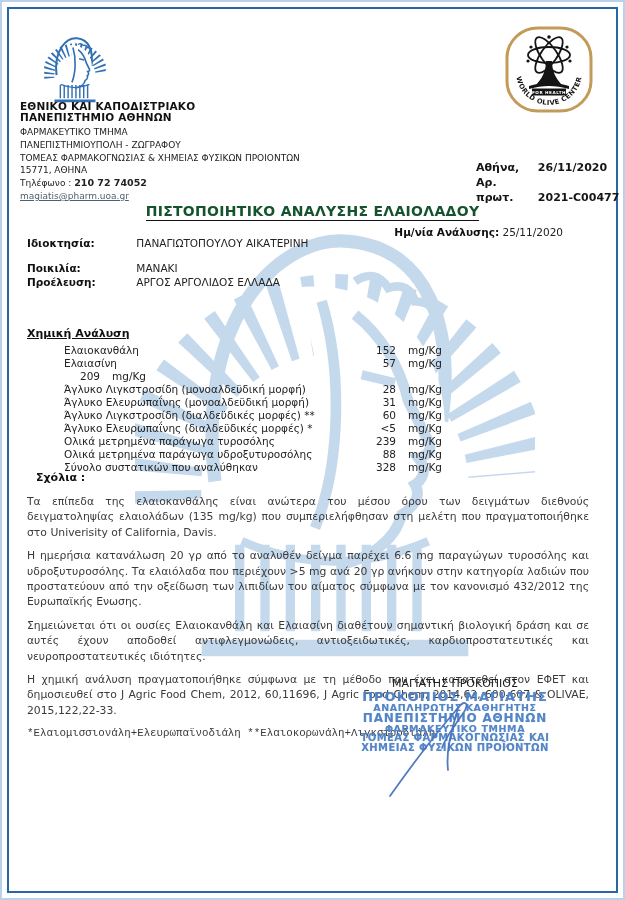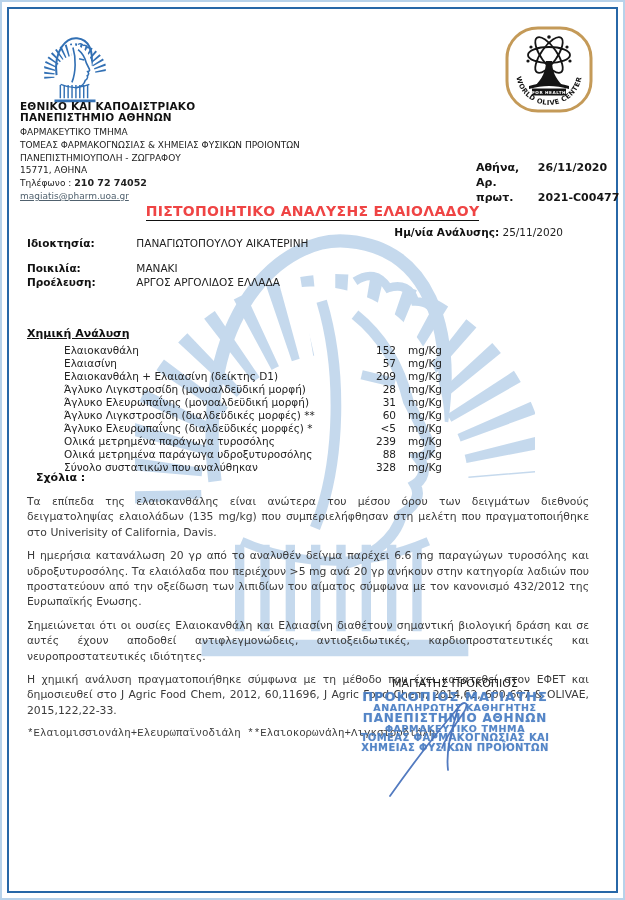--- a/index.html
+++ b/index.html
@@ -21,21 +21,21 @@
   .uni-bold { font-size:10.5px; font-weight:bold; line-height:11px; letter-spacing:.2px; color:#111; }
   .uni-small { font-size:9px; color:#222; margin-top:2px; }
   .uni-small.first { margin-top:4px; }
   .phone-val { font-weight:bold; font-size:9.5px; }
   .email { color:#50616e; text-decoration:underline; }
 
   .date-block { position:absolute; left:476px; top:160px; font-size:11px; font-weight:bold; line-height:15px; color:#151515; }
   .date-block .lbl { display:inline-block; width:58px; }
 
   .doc-title { position:absolute; left:0; right:0; top:201px; text-align:center; }
-  .doc-title span { font-size:14px; font-weight:bold; letter-spacing:.3px; color:#ef4444;
+  .doc-title span { font-size:14px; font-weight:bold; letter-spacing:.3px; color:#14532d;
     border-bottom:1.6px solid #111; padding-bottom:1px; }
 
   .analysis-date { position:absolute; right:62px; top:226px; font-size:10.5px; color:#222; }
   .analysis-date b { font-weight:bold; color:#111;text-align:right; }
 
   .field-row { position:absolute; left:27px; font-size:10.5px; }
   .field-row .flabel { display:inline-block; width:106px; font-weight:bold; color:#111; }
   .field-row .fvalue { color:#222; }
 
   .chem-heading { position:absolute; left:27px; top:327px; font-size:11px; font-weight:bold; color:#111;
@@ -118,22 +118,22 @@
       <path id="wocArc" d="M13,47 A33,33 0 0 0 79,47" fill="none"></path>
       <text font-size="6.8" font-weight="bold" fill="#141414" letter-spacing="0.4" font-family="DejaVu Sans, sans-serif">
         <textPath href="#wocArc" startOffset="50%" text-anchor="middle">WORLD OLIVE CENTER</textPath>
       </text>
     </svg>
 
     <div class="uni-block">
       <div class="uni-bold">ΕΘΝΙΚΟ ΚΑΙ ΚΑΠΟΔΙΣΤΡΙΑΚΟ</div>
       <div class="uni-bold">ΠΑΝΕΠΙΣΤΗΜΙΟ ΑΘΗΝΩΝ</div>
       <div class="uni-small first">ΦΑΡΜΑΚΕΥΤΙΚΟ ΤΜΗΜΑ</div>
+      <div class="uni-small">ΠΑΝΕΠΙΣΤΗΜΙΟΥΠΟΛΗ - ΖΩΓΡΑΦΟΥ</div>
       <div class="uni-small">ΤΟΜΕΑΣ ΦΑΡΜΑΚΟΓΝΩΣΙΑΣ &amp; ΧΗΜΕΙΑΣ ΦΥΣΙΚΩΝ ΠΡΟΙΟΝΤΩΝ</div>
-      <div class="uni-small">ΠΑΝΕΠΙΣΤΗΜΙΟΥΠΟΛΗ - ΖΩΓΡΑΦΟΥ</div>
       <div class="uni-small">15771, ΑΘΗΝΑ</div>
       <div class="uni-small">
         <span>Τηλέφωνο :</span>
         <span class="phone-val">210 72 74052</span>
       </div>
       <div class="uni-small">
         <a href="#" class="email">magiatis@pharm.uoa.gr</a>
       </div>
     </div>
 
@@ -176,21 +176,20 @@
           <span class="lbl">Ελαιοκανθάλη</span>
           <span class="val">152</span>
           <span class="unit">mg/Kg</span>
         </div>
       <div class="chem-row">
           <span class="lbl">Ελαιασίνη</span>
           <span class="val">57</span>
           <span class="unit">mg/Kg</span>
         </div>
       <div class="chem-row">
-          <span class="lbl">Ελαιοκανθάλη + Ελαιασίνη (δείκτης D1)</span>
           <span class="val">209</span>
           <span class="unit">mg/Kg</span>
         </div>
       <div class="chem-row">
           <span class="lbl">Άγλυκο Λιγκστροσίδη (μονοαλδεϋδική μορφή)</span>
           <span class="val">28</span>
           <span class="unit">mg/Kg</span>
         </div>
       <div class="chem-row">
           <span class="lbl">Άγλυκο Ελευρωπαΐνης (μονοαλδεϋδική μορφή)</span>

